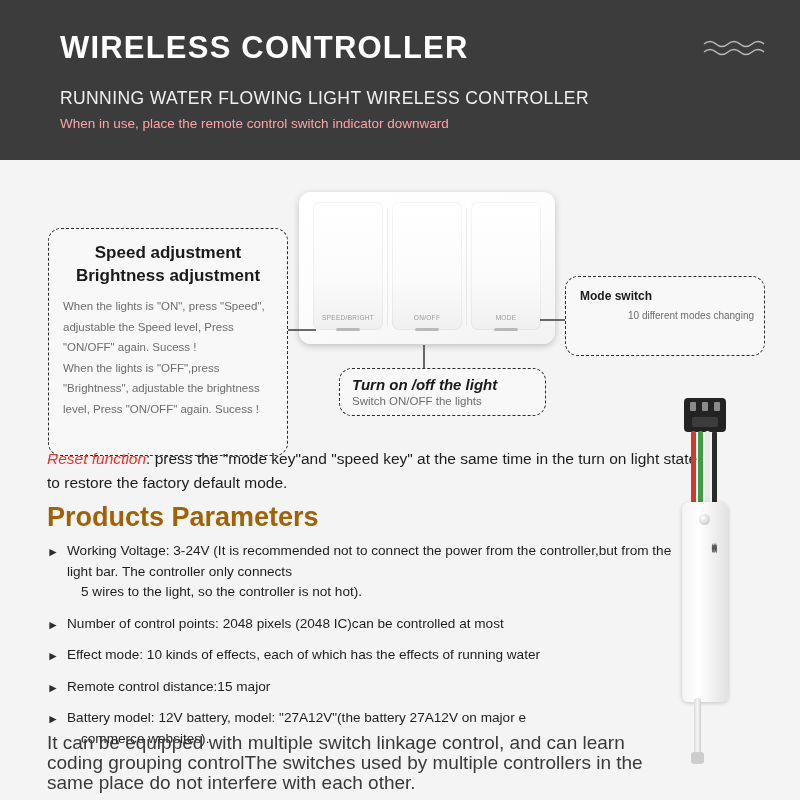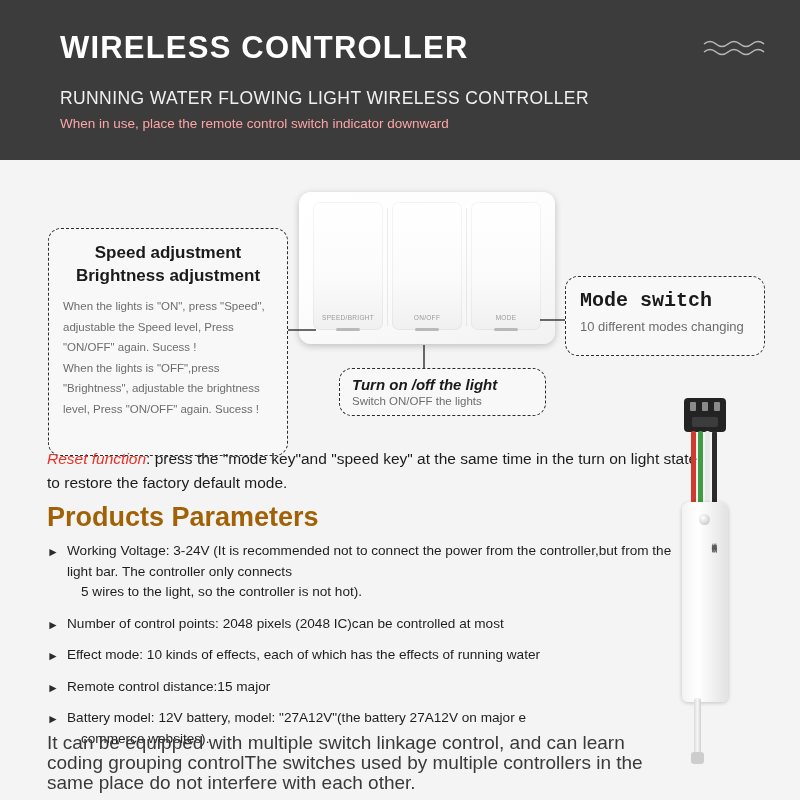--- a/index.html
+++ b/index.html
@@ -154,26 +154,26 @@
   }
 
   #callout-mode {
     left: 565px;
     top: 276px;
     width: 200px;
     height: 80px;
     padding: 12px 10px 0 14px;
   }
   #callout-mode .callout-title {
-    font-size: 20px;
-    font-family: Liberation Mono, monospace;
+    font-size: 12px;
   }
   #callout-mode .callout-body {
     margin-top: 7px;
-    font-size: 13px;
+    font-size: 10px;
+    text-align: right;
   }
 
   #callout-onoff {
     left: 339px;
     top: 368px;
     width: 207px;
     height: 48px;
     padding: 7px 10px 0 12px;
   }
   #callout-onoff .callout-title {

